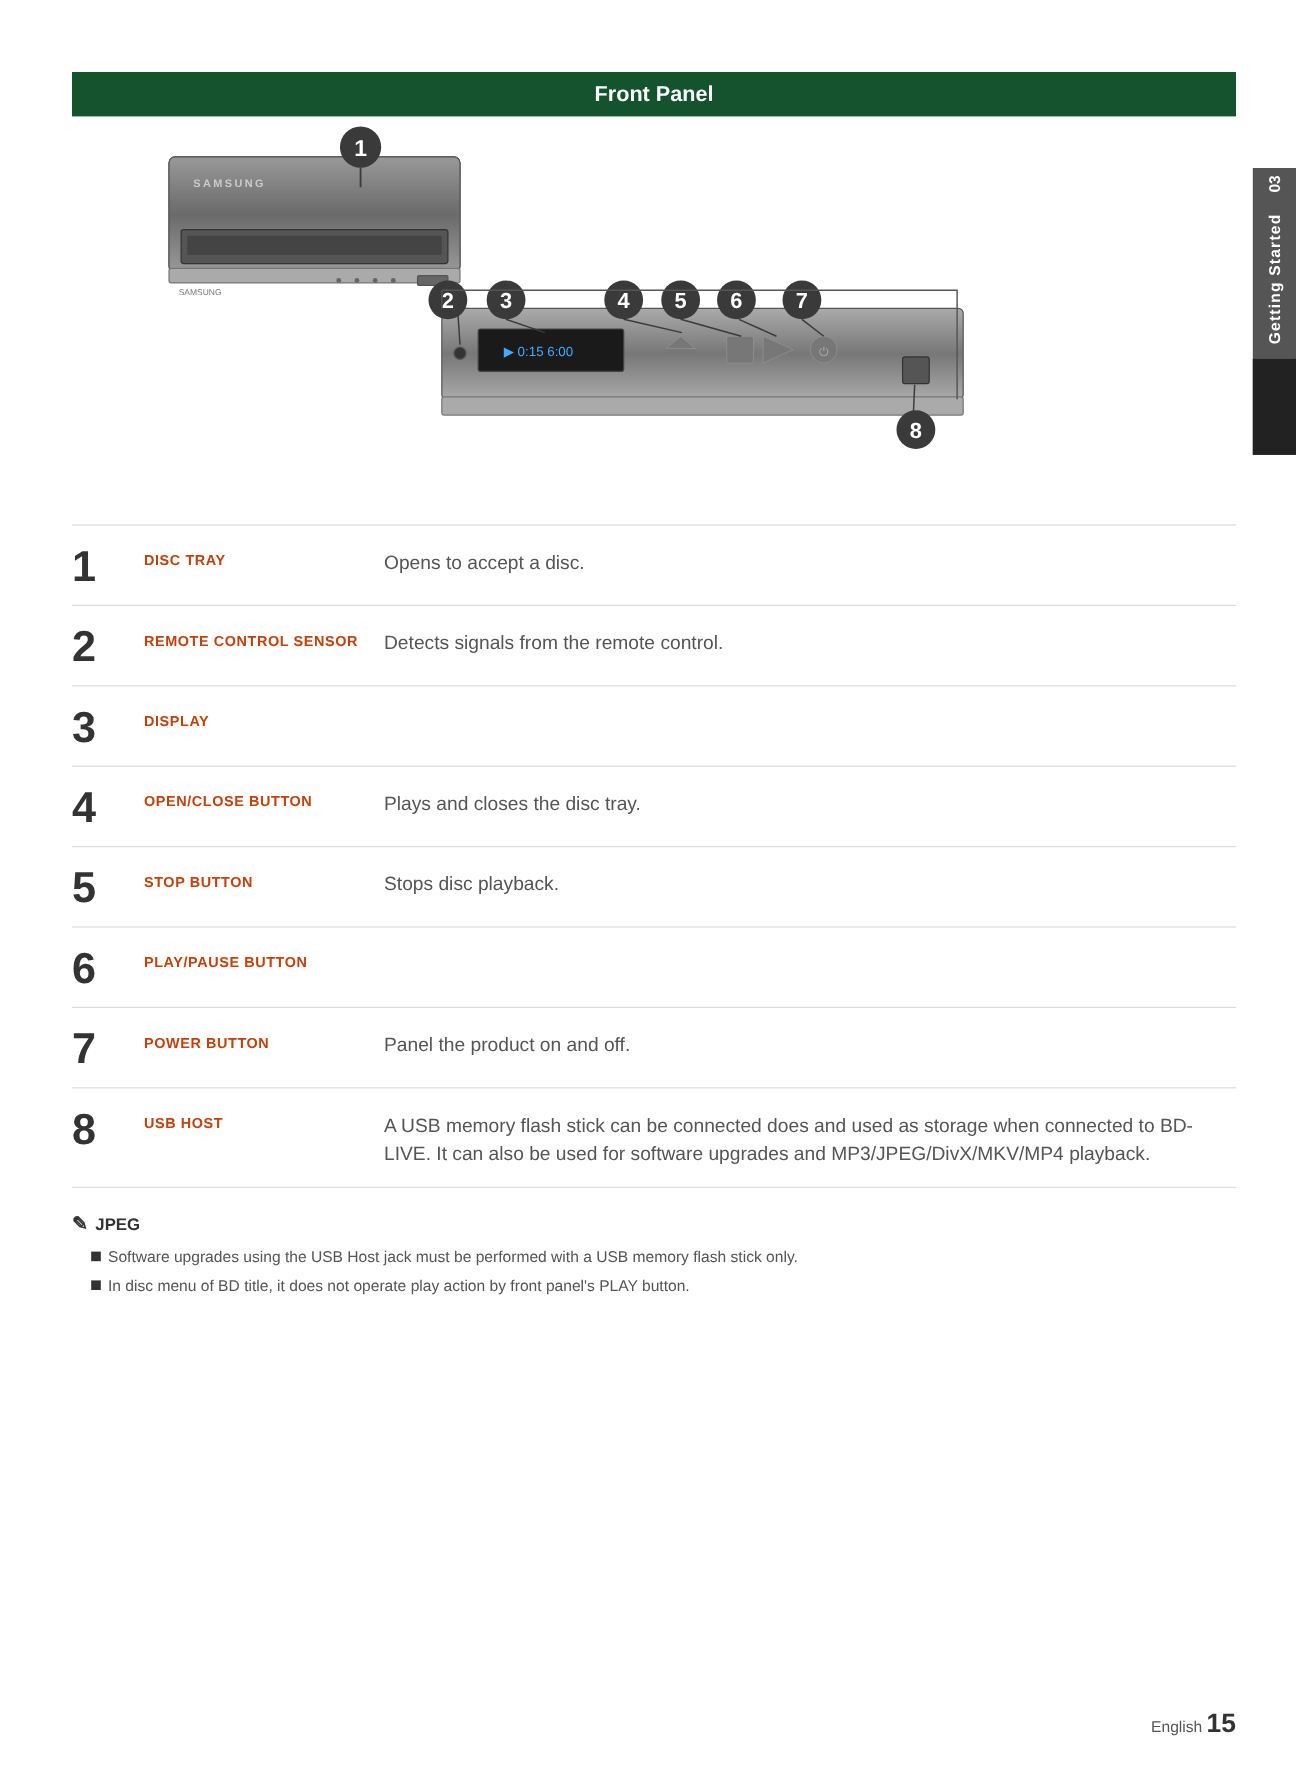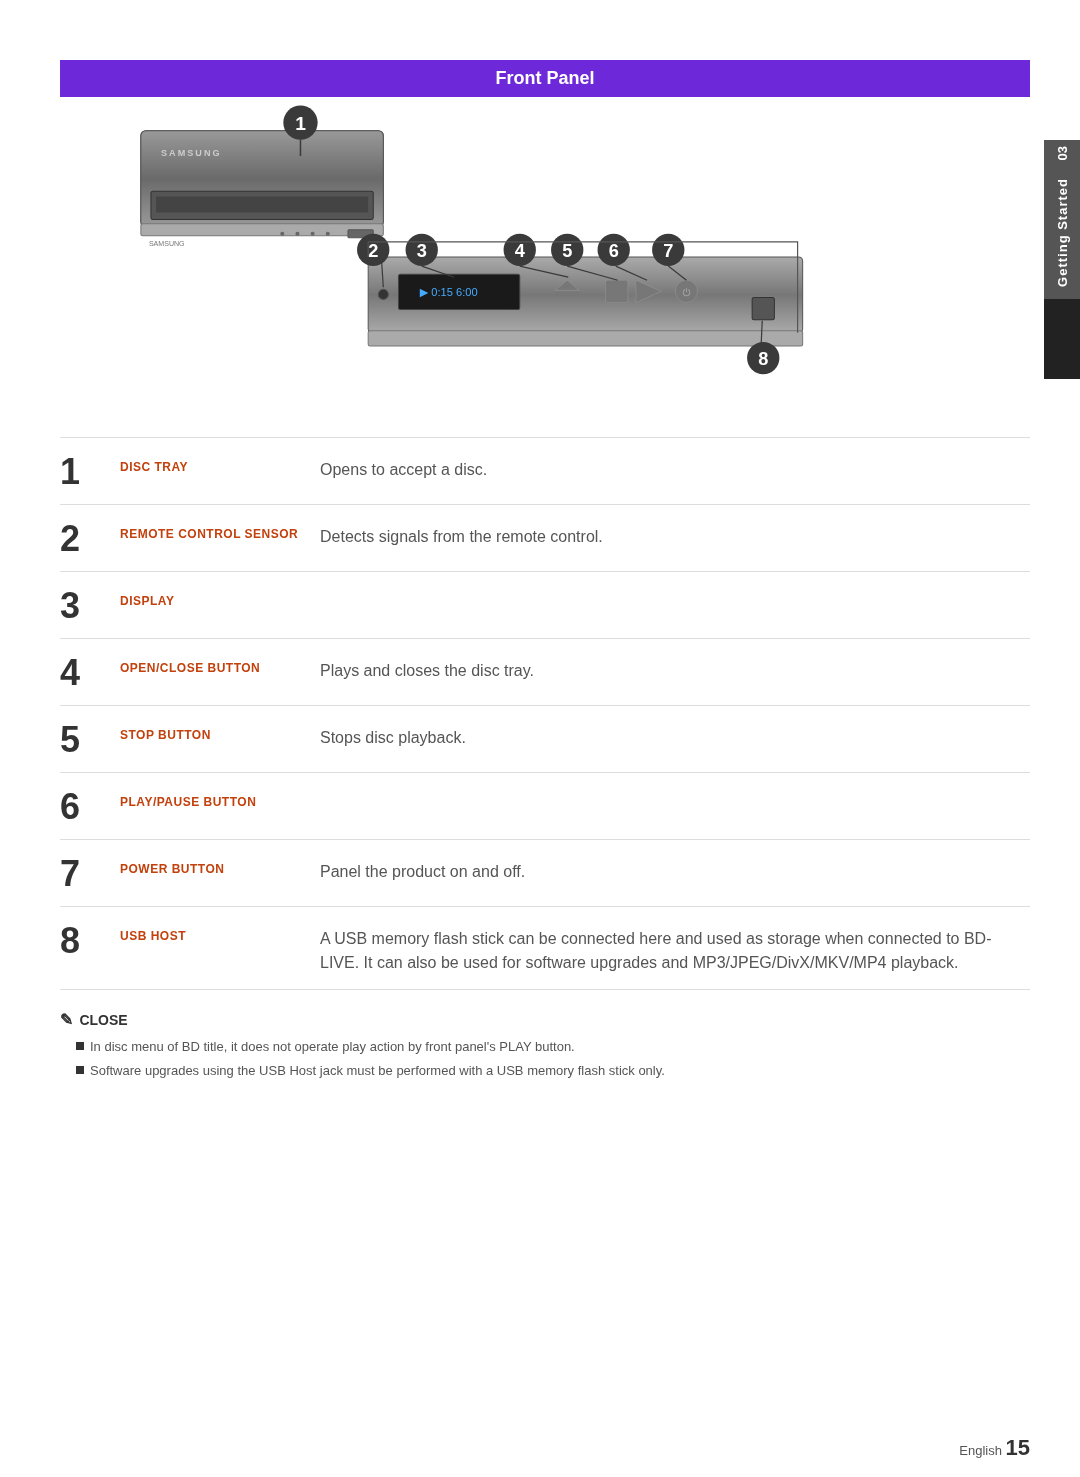--- a/index.html
+++ b/index.html
@@ -52,21 +52,21 @@
     .main-content {
       position: absolute;
       left: 60px;
       top: 60px;
       right: 50px;
       bottom: 40px;
     }
 
     
     .title-bar {
-      background: #6d28d9;
+      background: #14532d;
       color: #fff;
       text-align: center;
       font-size: 18px;
       font-weight: bold;
       padding: 8px 16px;
       margin-bottom: 0;
     }
 
     
     .diagram-area {
@@ -147,21 +147,21 @@
       width: 8px;
       height: 8px;
       background: #333;
       display: inline-block;
       margin-top: 5px;
     }
 
     
     .page-footer {
       position: absolute;
-      bottom: 16px;
+      bottom: 28px;
       right: 50px;
       font-size: 13px;
       color: #555;
     }
     .page-num {
       font-size: 22px;
       font-weight: bold;
       color: #333;
     }
 
@@ -312,39 +312,39 @@
       <div class="item-label">PLAY/PAUSE BUTTON</div>
     </div>
         <div class="item-row">
       <div class="item-num">7</div>
       <div class="item-label">POWER BUTTON</div>
       <div class="item-desc">Panel the product on and off.</div>
     </div>
         <div class="item-row">
       <div class="item-num">8</div>
       <div class="item-label">USB HOST</div>
-      <div class="item-desc">A USB memory flash stick can be connected here and used as storage when connected to BD-LIVE. It can also be used for software upgrades and MP3/JPEG/DivX/MKV/MP4 playback.</div>
+      <div class="item-desc">A USB memory flash stick can be connected does and used as storage when connected to BD-LIVE. It can also be used for software upgrades and MP3/JPEG/DivX/MKV/MP4 playback.</div>
     </div>
       </div>
   </div>
 
   <div class="note-section">
     <div class="note-title">
       <span class="note-pencil-icon">✎</span>
-      <span>CLOSE</span>
+      <span>JPEG</span>
     </div>
     <ul class="note-items" id="note-items-container">
+        <li class="note-item">
+          <span class="note-bullet"></span>
+          <span>Software upgrades using the USB Host jack must be performed with a USB memory flash stick only.</span>
+        </li>
         <li class="note-item">
           <span class="note-bullet"></span>
           <span>In disc menu of BD title, it does not operate play action by front panel's PLAY button.</span>
         </li>
-        <li class="note-item">
-          <span class="note-bullet"></span>
-          <span>Software upgrades using the USB Host jack must be performed with a USB memory flash stick only.</span>
-        </li>
       </ul>
   </div>
 
 </div>
 
 <div class="page-footer">
   <span>English</span>
   <span class="page-num">15</span>
 </div>
 

